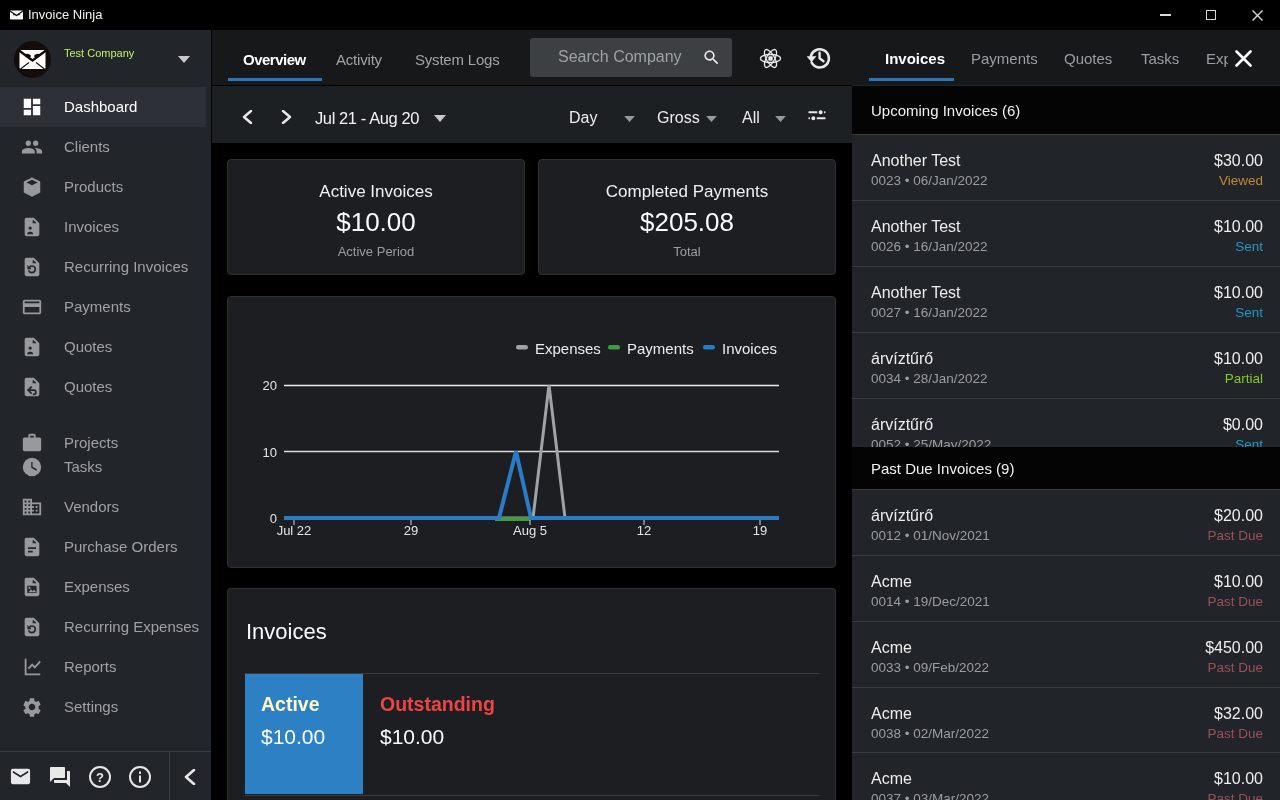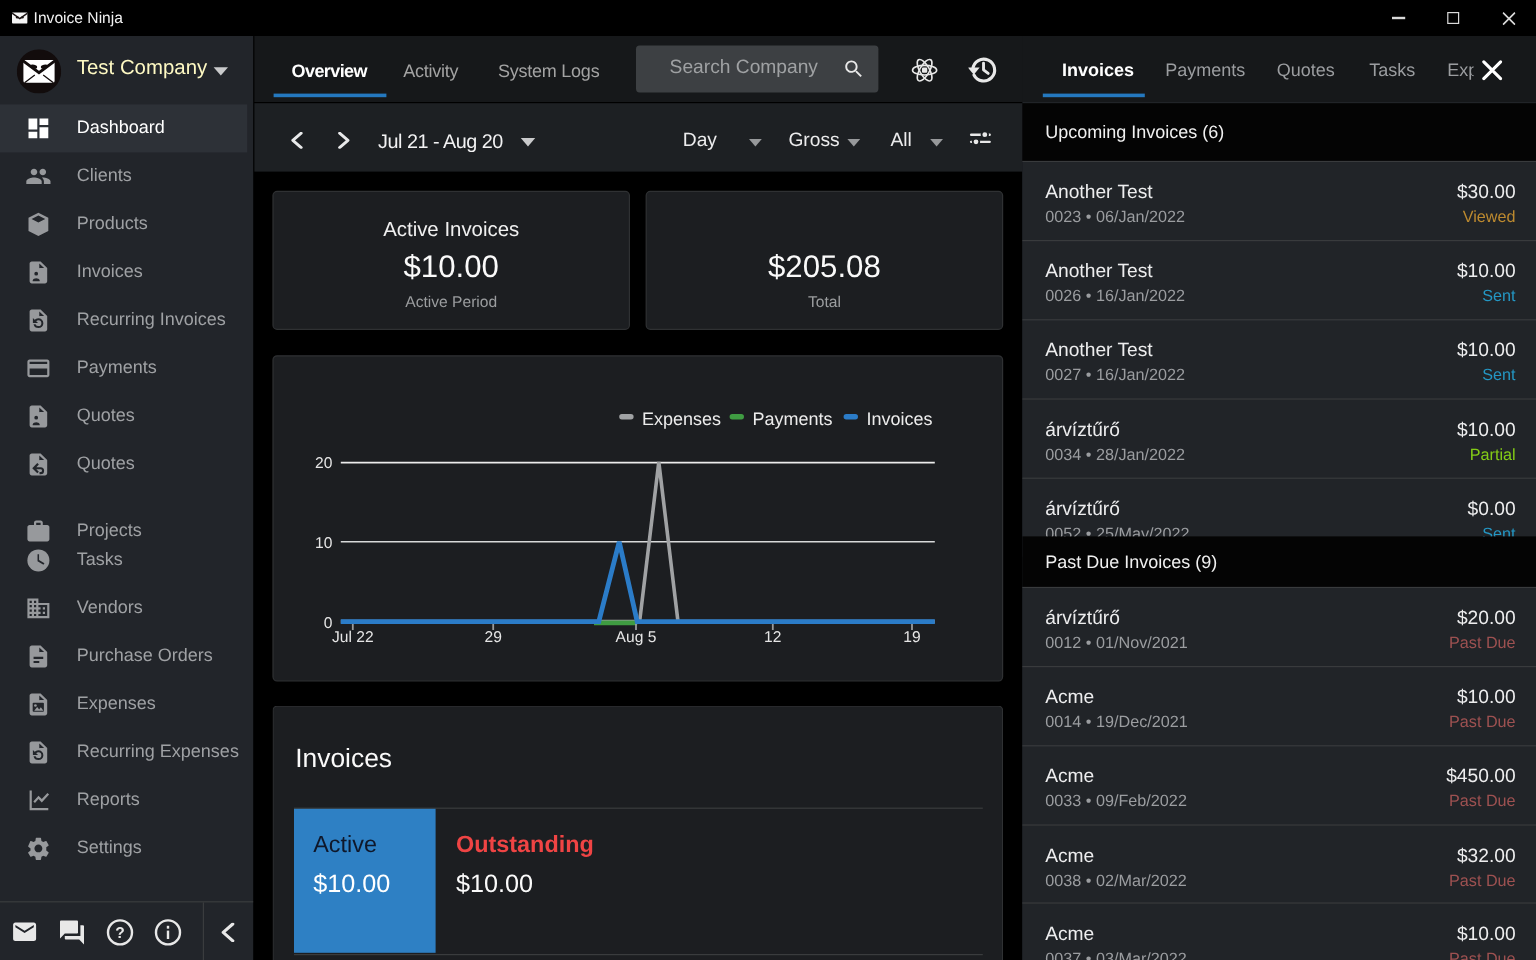--- a/index.html
+++ b/index.html
@@ -5,21 +5,21 @@
   * { margin:0; padding:0; box-sizing:border-box; }
   html,body { width:1280px; height:800px; overflow:hidden; background:#000; }
   body { font-family:"Liberation Sans", sans-serif; }
   .abs { position:absolute; }
   
   #titlebar { position:absolute; left:0; top:0; width:1280px; height:30px; background:#000; color:#fff; }
   #titlebar .appname { position:absolute; left:28px; top:7px; font-size:13px; color:#f2f2f2; }
   
   #sidebar { position:absolute; left:0; top:30px; width:211px; height:770px; background:#22252a; }
   .company { position:absolute; left:0; top:0; width:211px; height:57px; }
-  .company .cname { position:absolute; left:64px; top:17px; font-size:17px; color:#fef9c3; }
+  .company .cname { position:absolute; left:64px; top:17px; font-size:11px; color:#bef264; }
   .menu { position:absolute; left:0; top:57px; width:211px; }
   .mitem { position:absolute; left:0; width:206px; height:40px; color:#9fa1a4; font-size:15px; }
   .mitem .lbl { position:absolute; left:64px; top:11px; }
   .mitem .ic  { position:absolute; left:21px; top:9px; width:22px; height:22px; }
   .mitem.sel { background:#2d3137; color:#ffffff; }
   #sbottom { position:absolute; left:0; top:721px; width:211px; height:49px; border-top:1px solid #3a3c3e; }
   
   #main { position:absolute; left:212px; top:30px; width:640px; height:770px; background:#000; }
   #tabbar { position:absolute; left:0; top:0; width:640px; height:55px; background:#16181a;padding-left:16px; }
   .tab { position:absolute; top:21px; font-size:15px; letter-spacing:-0.2px; color:#a3a3a3; }
@@ -260,20 +260,21 @@
       <circle cx="8" cy="15.5" r="3" fill="#e8e8e8" stroke="#1d2023" stroke-width="1.6"></circle>
     </svg>
   </div>
 
   <div class="card" style="left:15px;top:129px;width:298px;height:116px">
     <div class="ctitle" style="top:22px">Active Invoices</div>
     <div class="camount" style="top:47px">$10.00</div>
     <div class="csub" style="top:84px">Active Period</div>
   </div>
   <div class="card" style="left:326px;top:129px;width:298px;height:116px">
+    <div class="ctitle" style="top:22px">Completed Payments</div>
     <div class="camount" style="top:47px">$205.08</div>
     <div class="csub" style="top:84px">Total</div>
   </div>
 
   <div class="card" style="left:15px;top:266px;width:609px;height:272px">
     <svg class="abs" style="left:0;top:0" width="607" height="270" viewBox="0 0 607 270">
 
       <g font-family="Liberation Sans" font-size="15" fill="#ececec">
         <rect x="288" y="48" width="12" height="4.5" rx="2.2" fill="#a0a2a4"></rect>
         <text x="307" y="57">Expenses</text>
@@ -310,21 +311,21 @@
         <text x="416" y="238">12</text>
         <text x="532" y="238">19</text>
       </g>
     </svg>
   </div>
 
   <div class="card" style="left:15px;top:558px;width:609px;height:242px;border-bottom:none;border-radius:4px 4px 0 0">
     <span class="abs" style="left:18px;top:30px;font-size:22px;color:#fafafa">Invoices</span>
     <div class="abs" style="left:17px;top:84px;width:574px;height:1px;background:#3a3c3e"></div>
     <div class="abs" style="left:17px;top:85px;width:118px;height:120px;background:#2e80c4">
-      <span class="abs" style="left:16px;top:19px;font-size:19.5px;font-weight:normal;color:#0f172a">Active</span>
+      <span class="abs" style="left:16px;top:19px;font-size:19.5px;font-weight:bold;color:#fef9c3">Active</span>
       <span class="abs" style="left:16px;top:51px;font-size:21px;color:#fff">$10.00</span>
     </div>
     <span class="abs" style="left:152px;top:104px;font-size:19.5px;font-weight:bold;color:#ef4444">Outstanding</span>
     <span class="abs" style="left:152px;top:136px;font-size:21px;color:#fafafa">$10.00</span>
     <div class="abs" style="left:17px;top:206px;width:574px;height:1px;background:#3a3c3e"></div>
   </div>
 </div>
 <div id="rpanel">
   <div id="rtabs">
     <span class="rtab sel" style="left:33px">Invoices</span>

